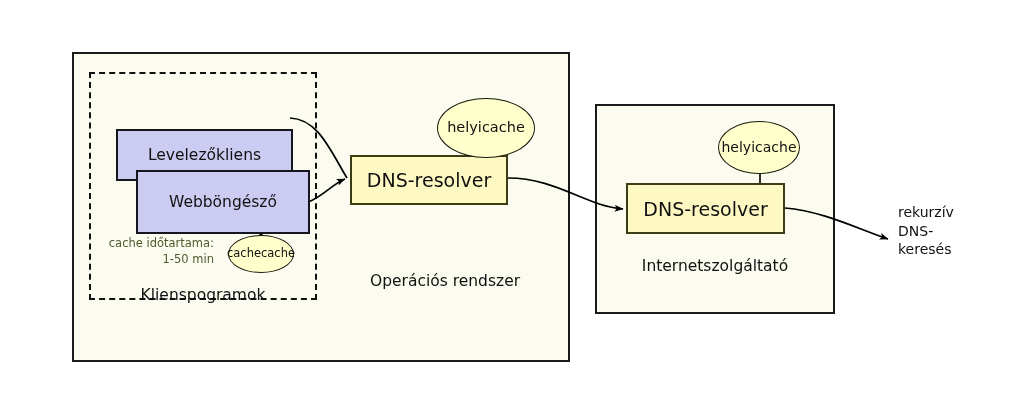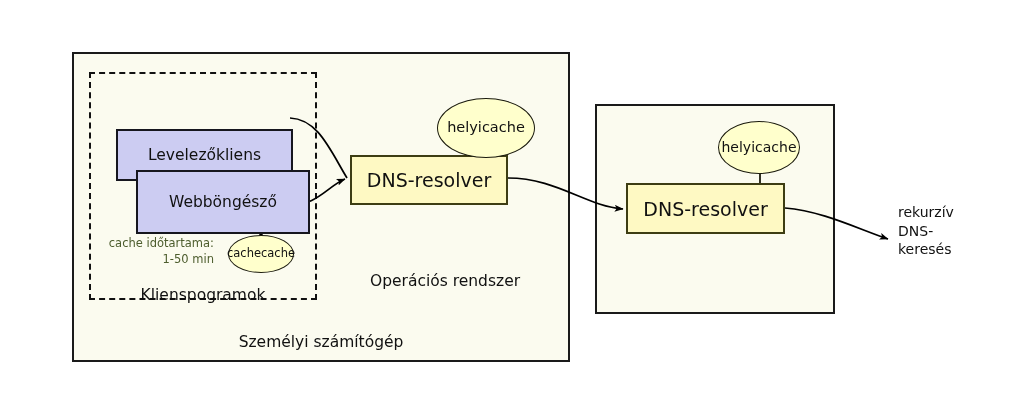--- a/index.html
+++ b/index.html
@@ -203,22 +203,22 @@
 
   <div class="cache-ellipse" id="cache-isp">
     <span>helyi</span>
     <span>cache</span>
   </div>
 
   <div class="caption" id="caption-client">Klienspogramok</div>
 
   <div class="caption" id="caption-os">Operációs rendszer</div>
 
-  <div class="caption" id="caption-pc">Személyi számítógép</div>
-
+
+  <div class="caption" id="caption-isp">Internetszolgáltató</div>
 
   <div id="recursive-label">
     <div>rekurzív</div>
     <div>DNS-</div>
     <div>keresés</div>
   </div>
 
 </div>
 
 </body></html>

